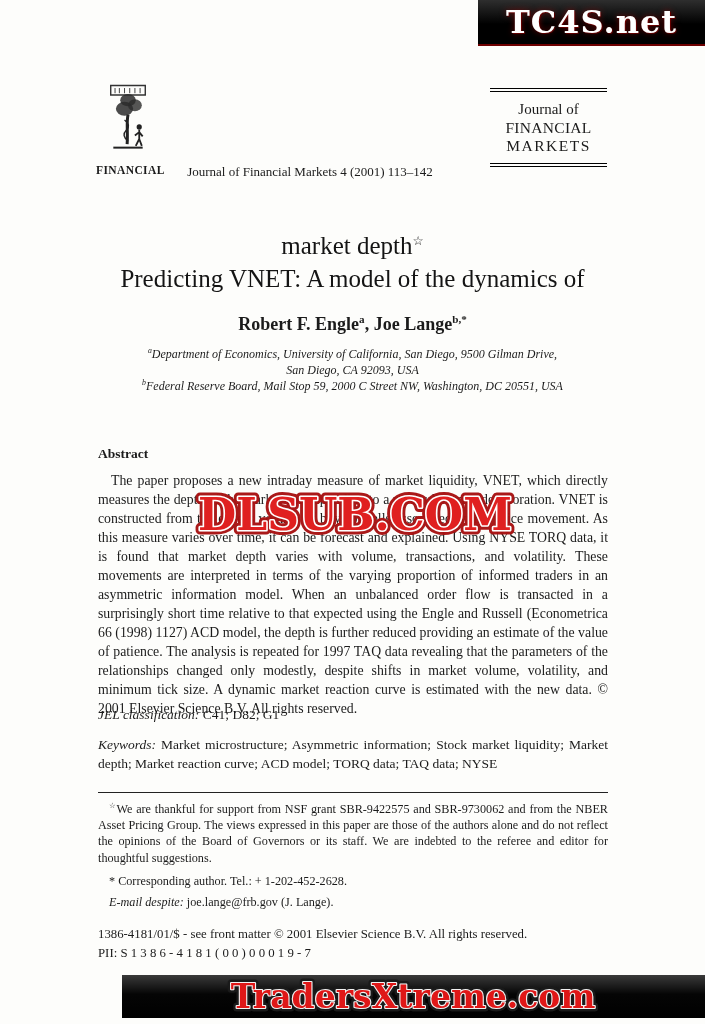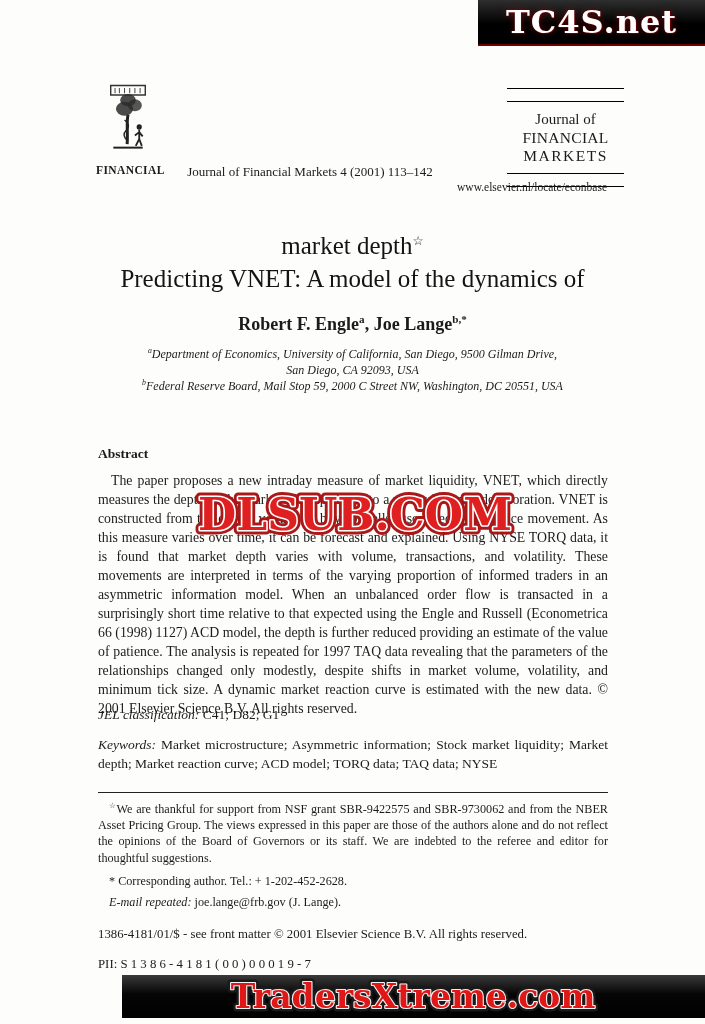--- a/index.html
+++ b/index.html
@@ -20,22 +20,22 @@
   .tc4s-text {
     font-family:"DejaVu Serif", serif; font-weight:bold; font-size:32px;
     color:#ffffff; letter-spacing:1px;
     text-shadow:0 0 6px rgba(190,0,0,.55), 1px 1px 0 #4d0000;
   }
 
   
   .publisher { position:absolute; left:96px; top:82px; width:64px; text-align:center; }
   .publisher-name { font-size:11.5px; font-weight:bold; letter-spacing:.4px; margin-top:2px; }
   .journal-ref { position:absolute; left:130px; top:164px; width:360px; text-align:center; font-size:13px; }
-  .jbox { position:absolute; left:507px; top:88px; width:117px;
-    border-top:1.4px solid #000; border-bottom:1.4px solid #000; padding:12px 0; background:#fdfdfb; }
+  .jbox { position:absolute; left:490px; top:88px; width:117px;
+    border-top:1.4px solid #000; border-bottom:1.4px solid #000; padding:2px 0; background:#fdfdfb; }
   .jbox-inner { border-top:1px solid #000; border-bottom:1px solid #000; padding:9px 2px 8px; text-align:center; }
   .j1 { font-size:15px; }
   .j2 { font-size:15.5px; letter-spacing:.3px; margin-top:1px; }
   .j3 { font-size:15.5px; letter-spacing:1.5px; margin-top:0; }
   .website { position:absolute; left:98px; top:181px; width:509px; text-align:right; font-size:11.5px; }
 
   
   .title { position:absolute; left:0; right:0; top:229px; text-align:center;
     font-size:25px; line-height:33px; color:#141414; }
   .title .star { font-size:.5em; }
@@ -55,21 +55,21 @@
   .it { font-style:italic; }
 
   .rule { position:absolute; left:98px; top:792px; width:510px; border-top:1px solid #222; }
 
   .footnote { position:absolute; left:98px; width:510px; font-size:12.2px; line-height:16.2px; }
   .fn-support { top:801px; text-align:justify; text-indent:11px; }
   .fn-corr { top:873px; text-indent:11px; }
   .fn-email { top:894px; text-indent:11px; }
 
   .footer1 { position:absolute; left:98px; top:927px; width:560px; font-size:12.8px; }
-  .footer2 { position:absolute; left:98px; top:946px; width:560px; font-size:12.8px;margin-top:11px; }
+  .footer2 { position:absolute; left:98px; top:946px; width:560px; font-size:12.8px; }
 
   
   .dlsub { position:absolute; left:165px; top:485px; width:380px; height:60px; }
   .dlsub text { text-anchor:middle; font-family:"DejaVu Serif", serif; font-weight:bold; font-size:44px; }
   .wm-back  { fill:none; stroke:#a81212; stroke-width:9; stroke-linejoin:round; opacity:.97; }
   .wm-front { fill:#e02020; stroke:#ffffff; stroke-width:3.2; paint-order:stroke; stroke-linejoin:round; }
 
   
   .traders { position:absolute; left:122px; top:975px; width:583px; height:43px;
     background:linear-gradient(180deg,#3a3a3a 0%,#050505 45%,#000 100%);
@@ -108,21 +108,20 @@
   <div class="journal-ref">Journal of Financial Markets 4 (2001) 113–142</div>
 
   <div class="jbox">
     <div class="jbox-inner">
       <div class="j1">Journal of</div>
       <div class="j2">FINANCIAL</div>
       <div class="j3">MARKETS</div>
     </div>
   </div>
 
-  <div class="website">www.elsevier.nl/locate/econbase</div>
 
   <div class="title">
     <div><span>market depth</span><sup class="star">☆</sup></div>
     <div>Predicting VNET: A model of the dynamics of</div>
   </div>
 
   <div class="authors"><span>Robert F. Engle</span><sup>a</sup><span>, </span><span>Joe Lange</span><sup>b,*</sup></div>
 
   <div class="affils">
     <div><sup>a</sup><span>Department of Economics, University of California, San Diego, 9500 Gilman Drive,</span></div>
@@ -143,21 +142,21 @@
     <span>Market microstructure; Asymmetric information; Stock market liquidity; Market depth; Market reaction curve; ACD model; TORQ data; TAQ data; NYSE</span>
   </div>
 
   <div class="rule"></div>
 
   <div class="footnote fn-support"><sup>☆</sup><span>We are thankful for support from NSF grant SBR-9422575 and SBR-9730062 and from the NBER Asset Pricing Group. The views expressed in this paper are those of the authors alone and do not reflect the opinions of the Board of Governors or its staff. We are indebted to the referee and editor for thoughtful suggestions.</span></div>
 
   <div class="footnote fn-corr">* Corresponding author. Tel.: + 1-202-452-2628.</div>
 
   <div class="footnote fn-email">
-    <span class="it">E-mail repeated:</span>
+    <span class="it">E-mail despite:</span>
     <span>joe.lange@frb.gov</span><span> (J. Lange).</span>
   </div>
 
   <div class="footer1">1386-4181/01/$ - see front matter  ©  2001 Elsevier Science B.V. All rights reserved.</div>
   <div class="footer2">PII: S 1 3 8 6 - 4 1 8 1 ( 0 0 ) 0 0 0 1 9 - 7</div>
 
   <div class="dlsub">
     <svg viewBox="0 0 380 60" width="380" height="60">
       <text class="wm-back" x="190" y="45">DLSUB.COM</text>
       <text class="wm-front" x="190" y="45">DLSUB.COM</text>

